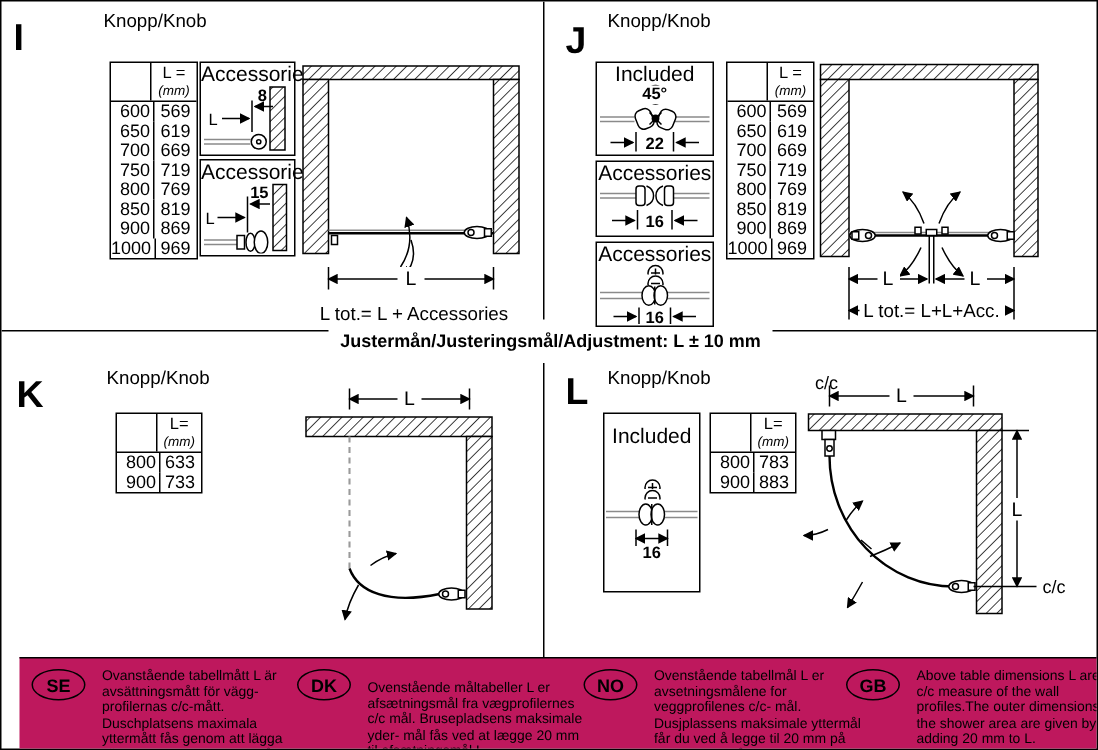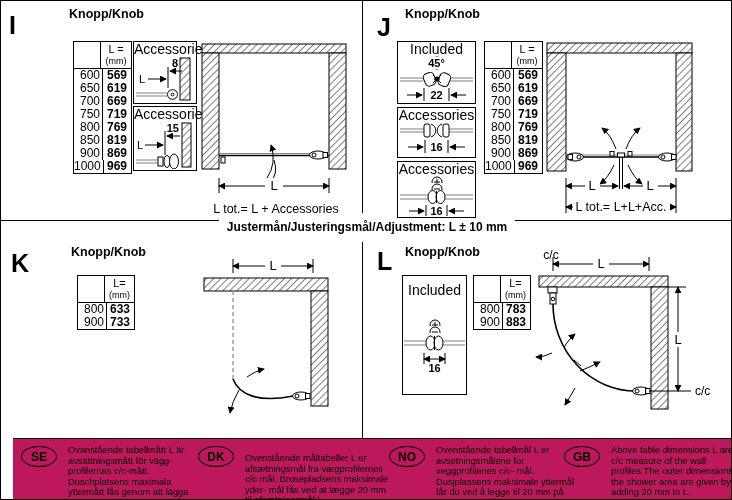--- a/index.html
+++ b/index.html
@@ -1,29 +1,29 @@
 <!DOCTYPE html>
 <html><head>
 <meta charset="utf-8">
 <style>
   html,body{margin:0;padding:0;background:#e8e8e8;}
   .page{position:relative;width:732px;height:500px;background:#fff;border:1.5px solid #000;
         box-sizing:border-box;font-family:"Liberation Sans",sans-serif;color:#000;overflow:hidden;}
   .abs{position:absolute;}
   .qletter{font-size:25px;font-weight:bold;line-height:25px;}
-  .qtitle{font-size:12.5px;font-weight:bold;}
+  .qtitle{font-size:12.5px;font-weight:normal;}
   
   .dtable{position:absolute;border:1.2px solid #000;background:#fff;box-sizing:border-box;}
   .dtable .hd{display:flex;border-bottom:1.2px solid #000;}
   .dtable .hd .c1{flex:0 0 26px;border-right:1.2px solid #000;}
   .dtable .hd .c2{flex:1;text-align:center;font-size:11px;line-height:11px;padding:2px 0 1px;}
-  .dtable .hd .unit{font-size:9px;}
+  .dtable .hd .unit{font-size:9px;font-style:italic;}
   .trow{display:flex;font-size:12px;line-height:13px;}
   .trow .c1{flex:0 0 26px;border-right:1.2px solid #000;text-align:right;padding-right:2px;}
-  .trow .c2{flex:1;text-align:right;padding-right:4px;font-weight:bold;}
+  .trow .c2{flex:1;text-align:right;padding-right:4px;}
   
   .accbox{position:absolute;border:1.2px solid #000;background:#fff;box-sizing:border-box;text-align:center;}
   .accbox .lbl{font-size:14px;line-height:13px;padding-top:1px;}
   .symrow{display:flex;justify-content:space-between;align-items:center;padding:0 9px;height:14px;flex-direction:column;}
   .symrow .deg{font-size:11px;font-weight:bold;}
   
   .band{position:absolute;left:0;top:219px;width:732px;height:16px;display:flex;align-items:flex-start;}
   .band .bline{flex:1;border-top:1.5px solid #000;height:0;}
   .band .btxt{font-size:12px;font-weight:bold;padding:0 8px;white-space:nowrap;}
   .vdiv{position:absolute;left:361px;width:1.2px;background:#000;}

